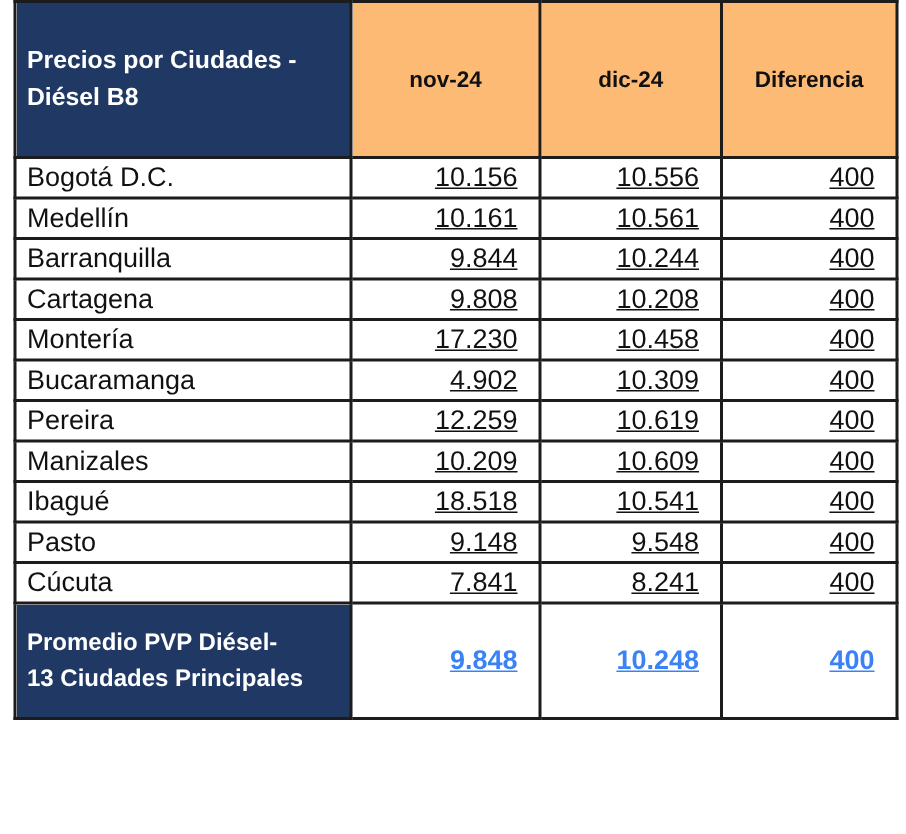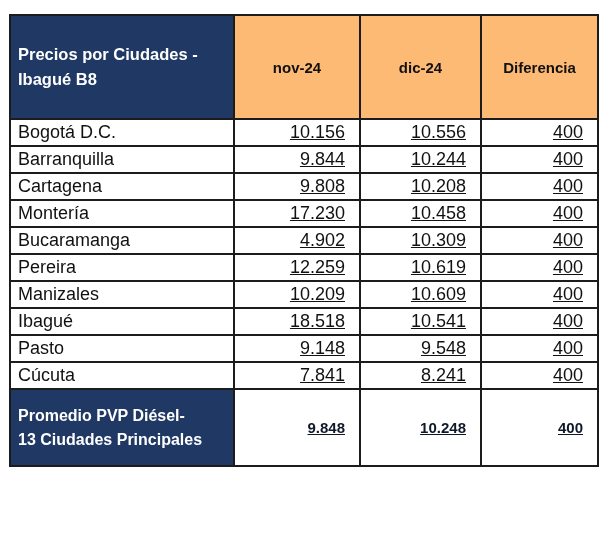--- a/index.html
+++ b/index.html
@@ -11,21 +11,21 @@
   .page {
     position: relative;
     width: 604px;
     height: 556px;
     background: #ffffff;
     overflow: hidden;
   }
   table.prices {
     position: absolute;
     left: 9px;
-    top: 14px;
+    top: 0;
     width: 588px;
     border-collapse: collapse;
     table-layout: fixed;
   }
   table.prices th, table.prices td {
     border: 2px solid #1c1c1c;
     overflow: hidden;
   }
   .navy {
     background: #1F3864;
@@ -51,23 +51,23 @@
   tbody td {
     font-size: 18px;
     color: #111111;
     vertical-align: middle;
     white-space: nowrap;
   }
   td.city { text-align: left; padding-left: 7px; }
   td.num  { text-align: right; padding-right: 14px; text-decoration: underline; }
   tfoot tr { height: 77px; }
   tfoot td.num {
-    font-size: 15px;
+    font-size: 18px;
     font-weight: bold;
-    color: #0f172a;
+    color: #3b82f6;
     text-align: right;
     padding-right: 14px;
     vertical-align: middle;
   }
   tfoot .navy { font-size: 16px; }
 </style>
 </head>
 <body>
 
 <div class="page">
@@ -75,33 +75,39 @@
     <colgroup>
       <col style="width:224px">
       <col style="width:126px">
       <col style="width:121px">
       <col style="width:117px">
     </colgroup>
     <thead>
       <tr class="header-row">
         <th class="navy">
           <span>Precios por Ciudades -</span>
-          <span>Ibagué B8</span>
+          <span>Diésel B8</span>
         </th>
         <th class="colhead">nov-24</th>
         <th class="colhead">dic-24</th>
         <th class="colhead">Diferencia</th>
       </tr>
     </thead>
     <tbody>
 
     <tr>
           <td class="city">Bogotá D.C.</td>
           <td class="num">10.156</td>
           <td class="num">10.556</td>
+          <td class="num">400</td>
+        </tr>
+        <tr>
+          <td class="city">Medellín</td>
+          <td class="num">10.161</td>
+          <td class="num">10.561</td>
           <td class="num">400</td>
         </tr>
         <tr>
           <td class="city">Barranquilla</td>
           <td class="num">9.844</td>
           <td class="num">10.244</td>
           <td class="num">400</td>
         </tr>
         <tr>
           <td class="city">Cartagena</td>

